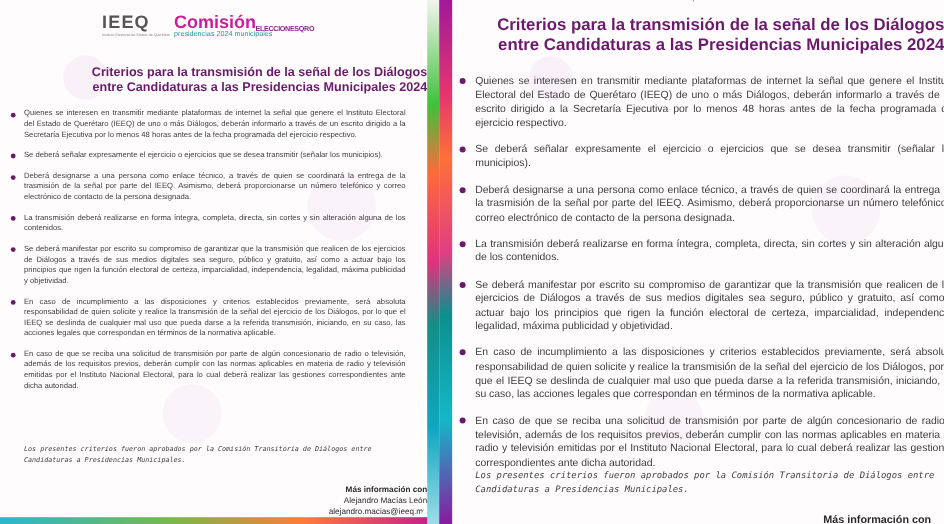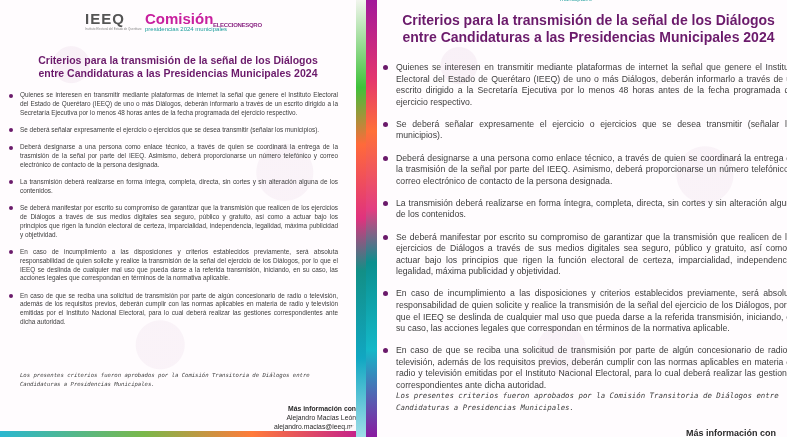--- a/index.html
+++ b/index.html
@@ -29,21 +29,21 @@
     background:linear-gradient(to right,#2ab7d0,#7ab84a 40%,#ff7b3a 70%,#c31f8c); }
 
   .logos { position:absolute; left:85px; top:4px; width:200px; height:44px; }
   .logo-ieeq { position:absolute; left:0; top:6px; font-weight:bold; font-size:15px; color:#555; letter-spacing:1px; }
   .logo-ieeq small { display:block; font-size:3px; color:#888; font-weight:normal; letter-spacing:0; }
   .logo-dialogos { position:absolute; left:60px; top:6px; font-weight:bold; font-size:15px; color:#c81f9e; }
   .logo-dialogos .sub { display:block; font-size:6px; color:#1c9d9b; font-weight:normal; text-align:right; margin-top:-1px; }
   .logo-eleccion { position:absolute; left:128px; top:18px; font-size:6px; font-weight:bold; color:#8d2a86; letter-spacing:-0.3px; }
 
   .title {
-    position:absolute; text-align:center; color:#6b1a6b; font-weight:bold;
+    position:absolute; text-align:right; color:#6b1a6b; font-weight:bold;
   }
   .title-left { left:0; width:356px; top:54px; font-size:10.5px; line-height:13px; }
   .title-right { left:390px; width:397px; top:12px; font-size:14px; line-height:17px; }
 
   .list { position:absolute; margin:0; padding:0; list-style:none; color:#3d3d3d; }
   .list li { position:relative; text-align:justify; }
   .list li::before { content:""; position:absolute; border-radius:50%; background:#6b1a6b; }
   .list-left { left:20px; width:318px; top:91px; font-size:6.4px; line-height:8.9px; }
   .list-left li { padding-left:0; margin-bottom:8.2px; }
   .list-left li::before { left:-11px; top:2.5px; width:4px; height:4px; }

